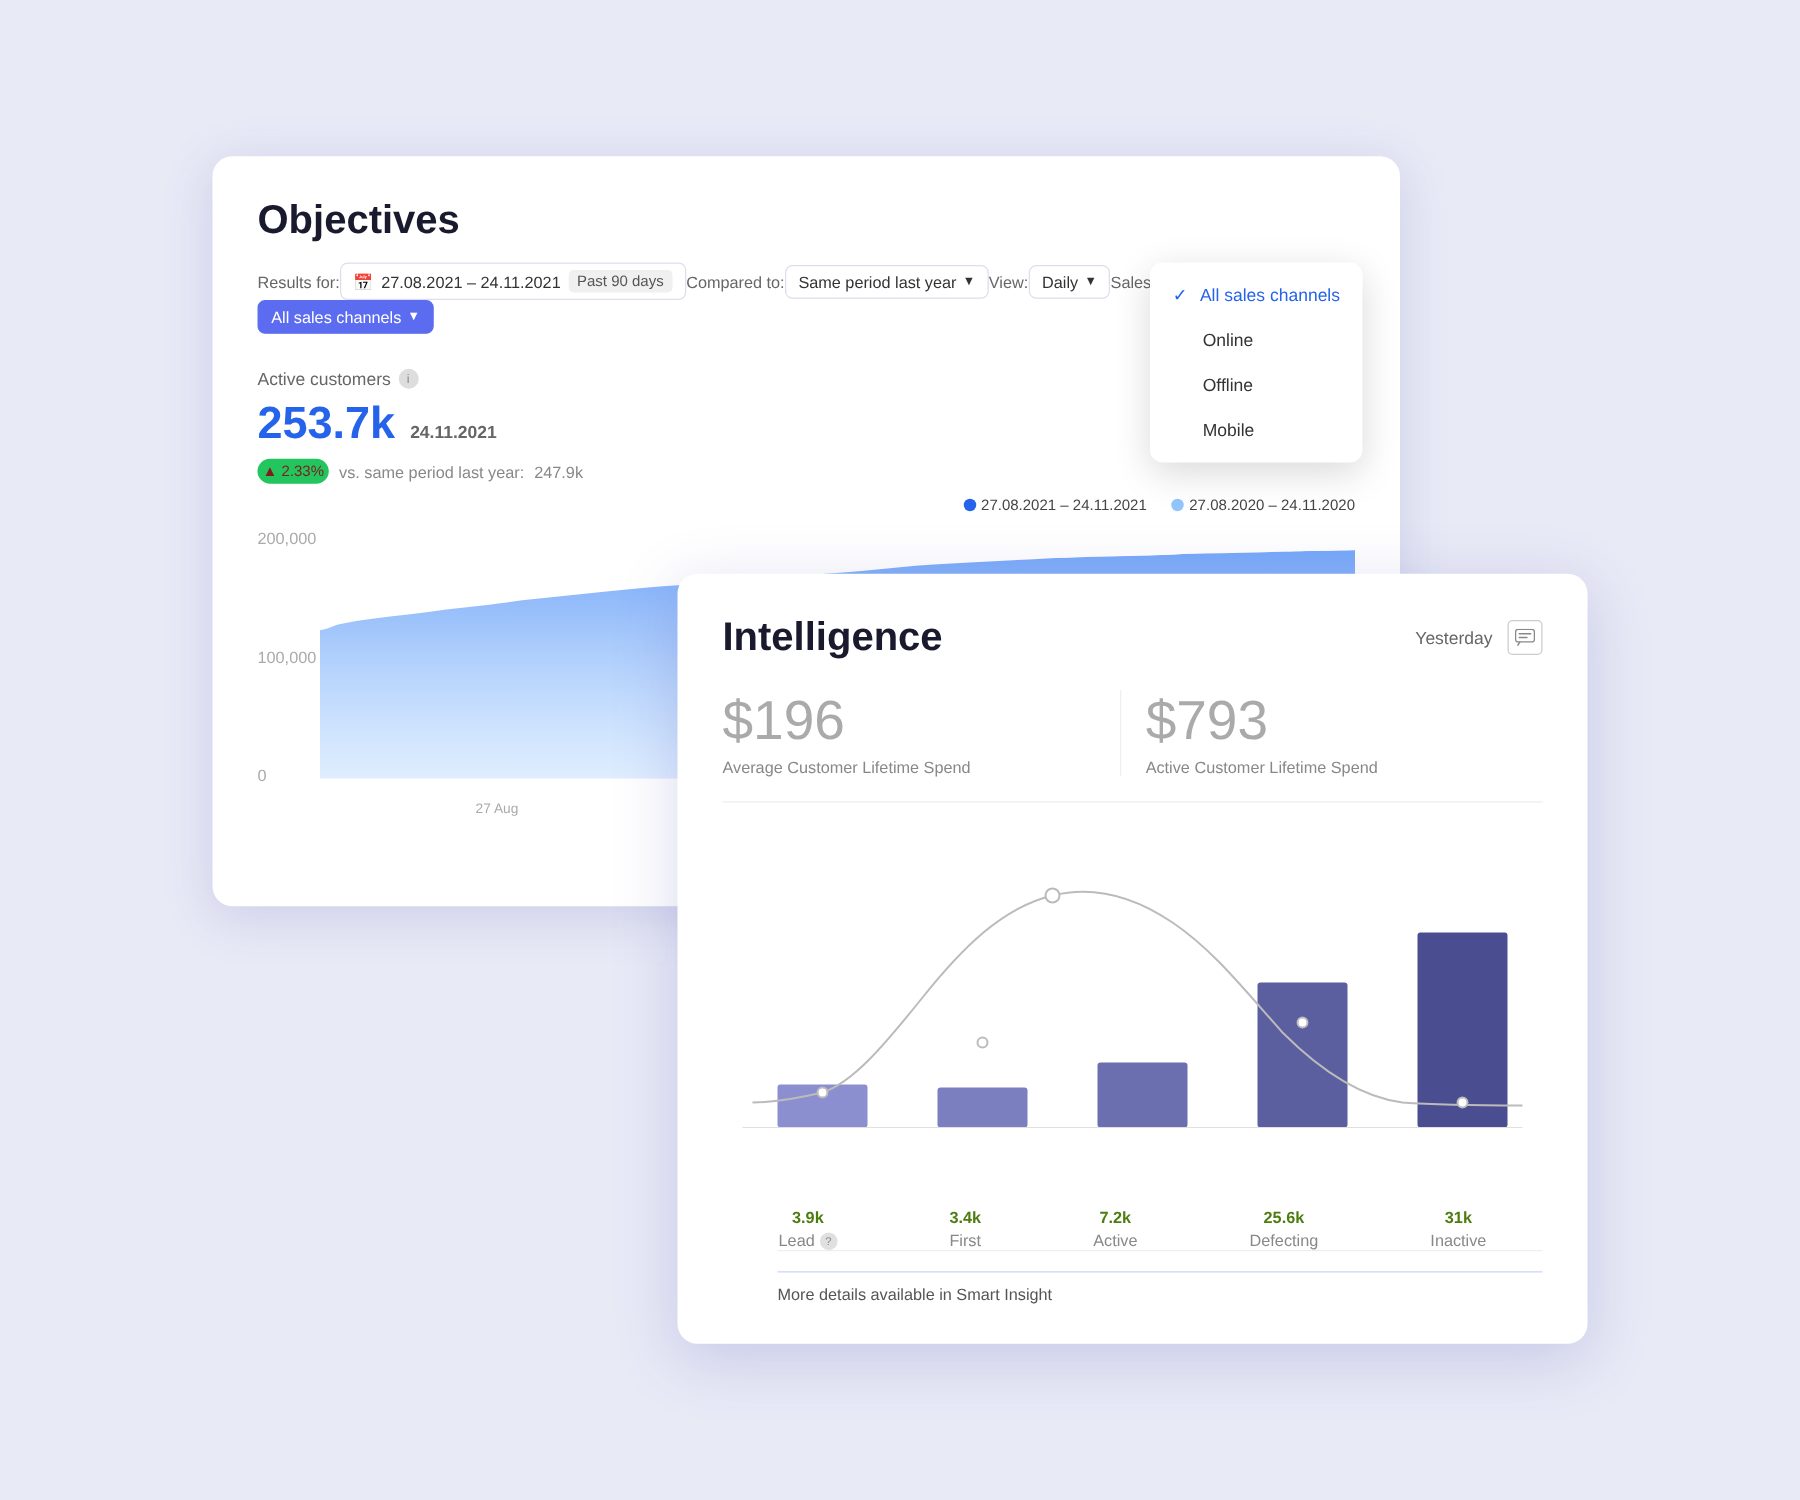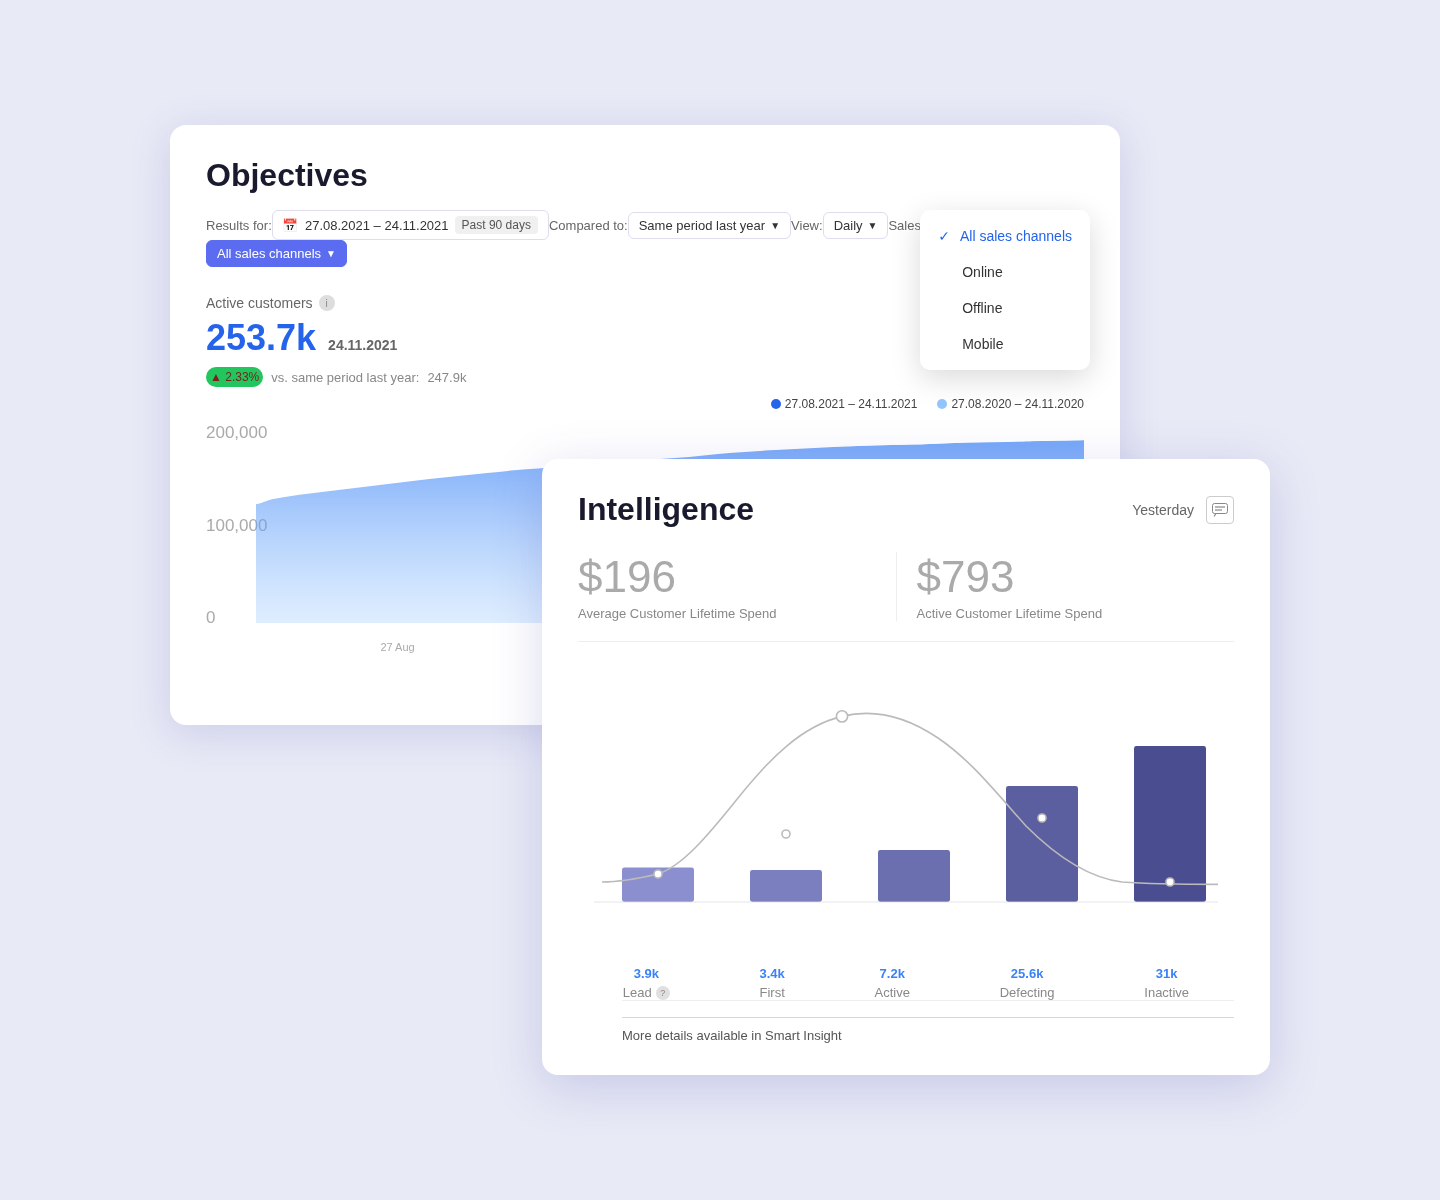--- a/index.html
+++ b/index.html
@@ -190,21 +190,21 @@
     }
 
     .chart-y-labels {
       position: absolute;
       left: 0;
       top: 0;
       height: 100%;
       display: flex;
       flex-direction: column;
       justify-content: space-between;
-      font-size: 17px;
+      font-size: 13px;
       color: #aaa;
       padding-bottom: 25px;
     }
 
     .chart-svg {
       position: absolute;
       left: 50px;
       top: 0;
       width: calc(100% - 50px);
       height: 200px;
@@ -348,21 +348,21 @@
 
     .bar-label-item {
       display: flex;
       flex-direction: column;
       align-items: center;
       gap: 4px;
       font-size: 13px;
     }
 
     .bar-value {
-      color: #3b82f6;
+      color: #4d7c0f;
       font-weight: 600;
     }
 
     .bar-category {
       color: #888;
       display: flex;
       align-items: center;
       gap: 4px;
     }
 

